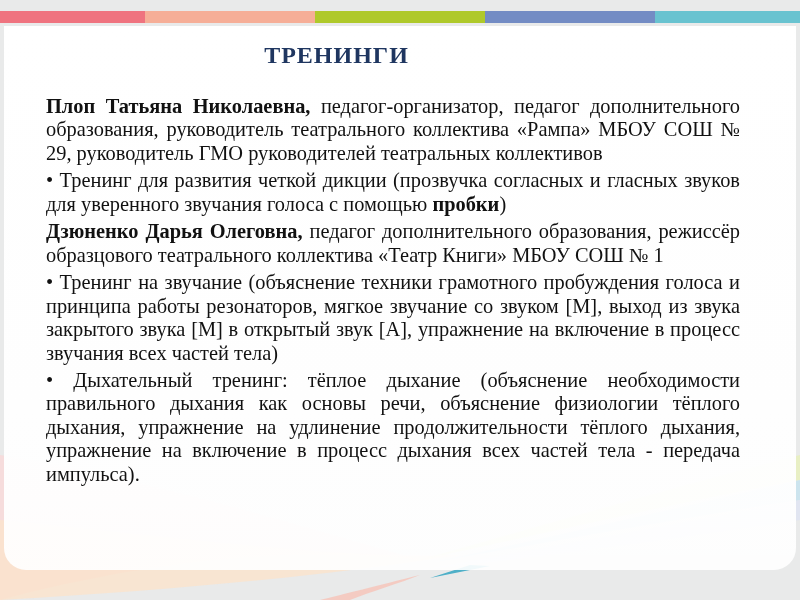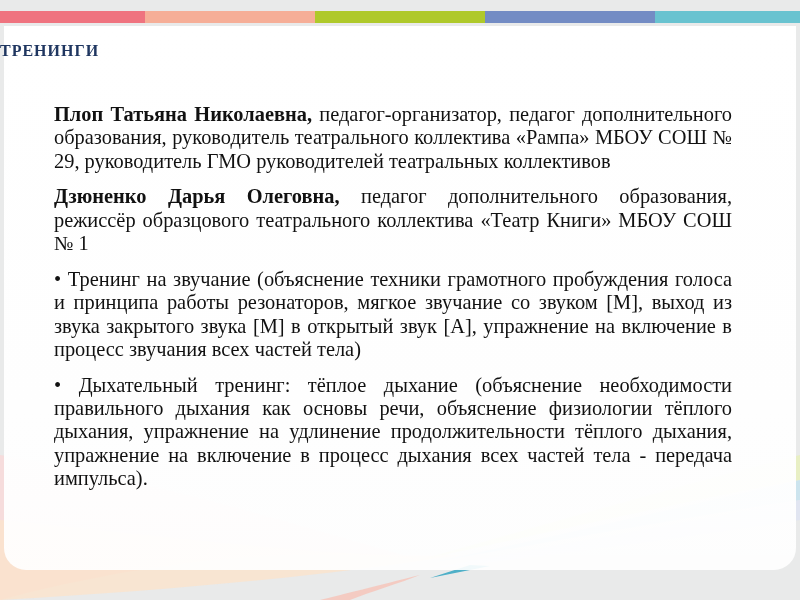--- a/index.html
+++ b/index.html
@@ -20,29 +20,29 @@
       background: linear-gradient(180deg, #ffffff 0%, #fefefe 70%, rgba(255,255,255,0.92) 100%);
       border-radius: 0 0 22px 22px;
     }
     .stripe {
       position: absolute; top: 11px; left: 0; width: 800px; height: 12px;
       display: flex;
     }
     .stripe span { height: 100%; display: block; }
     .title {
       position: absolute; top: 42px; left: 0; width: 673px;
-      font-weight: bold; font-size: 16px;
+      text-align: center; font-weight: bold; font-size: 24px;
       letter-spacing: 1px;
     }
     .content {
       position: absolute; left: 42px; top: 91px; width: 702px;
       font-size: 20.4px; line-height: 23.45px; color: #111;
       text-align: justify;
     }
-    .content p { margin: 12px; }
+    .content p { margin: 4px; }
     .content b { font-weight: bold; }
   </style>
 </head>
 <body>
 
 <div class="slide-bg"></div>
 
 <svg class="swoosh-layer" viewBox="0 0 800 600" xmlns="http://www.w3.org/2000/svg">
   <path d="M0 455 C 150 480, 280 520, 420 560 C 300 545, 150 560, 0 600 Z" fill="#f9d8d8" opacity="0.8"></path>
   <path d="M0 520 C 200 540, 350 560, 460 555 C 330 575, 180 590, 0 600 Z" fill="#fbe3cc" opacity="0.8"></path>
@@ -60,16 +60,17 @@
   <span style="width:170px;background:#f6ae97"></span>
   <span style="width:170px;background:#afc92a"></span>
   <span style="width:170px;background:#738cc4"></span>
   <span style="width:145px;background:#69c3d0"></span>
 </div>
 
 <div class="title" style="color:#1f3660">ТРЕНИНГИ</div>
 
 <div class="content">
   <p><b>Плоп Татьяна Николаевна,</b><span> педагог-организатор, педагог дополнительного образования,  руководитель театрального коллектива «Рампа» МБОУ СОШ № 29, руководитель ГМО руководителей театральных коллективов</span></p>
+  <p><span>• Тренинг для развития четкой дикции (прозвучка согласных и гласных звуков для уверенного звучания голоса с помощью </span><b>пробки</b><span>)</span></p>
   <p><b>Дзюненко Дарья Олеговна,</b><span> педагог дополнительного образования, режиссёр образцового театрального коллектива «Театр Книги» МБОУ СОШ № 1</span></p>
   <p><span>• Тренинг на звучание (объяснение техники грамотного пробуждения голоса и принципа работы резонаторов, мягкое звучание со звуком [М], выход из звука закрытого звука [М] в открытый звук [А], упражнение на включение в процесс звучания всех частей тела)</span></p>
   <p><span>• Дыхательный тренинг: тёплое дыхание (объяснение необходимости правильного дыхания как основы речи, объяснение физиологии тёплого дыхания, упражнение на удлинение продолжительности тёплого дыхания, упражнение на включение в процесс дыхания всех частей тела - передача импульса).</span></p>
 </div>
 
 </body></html>

